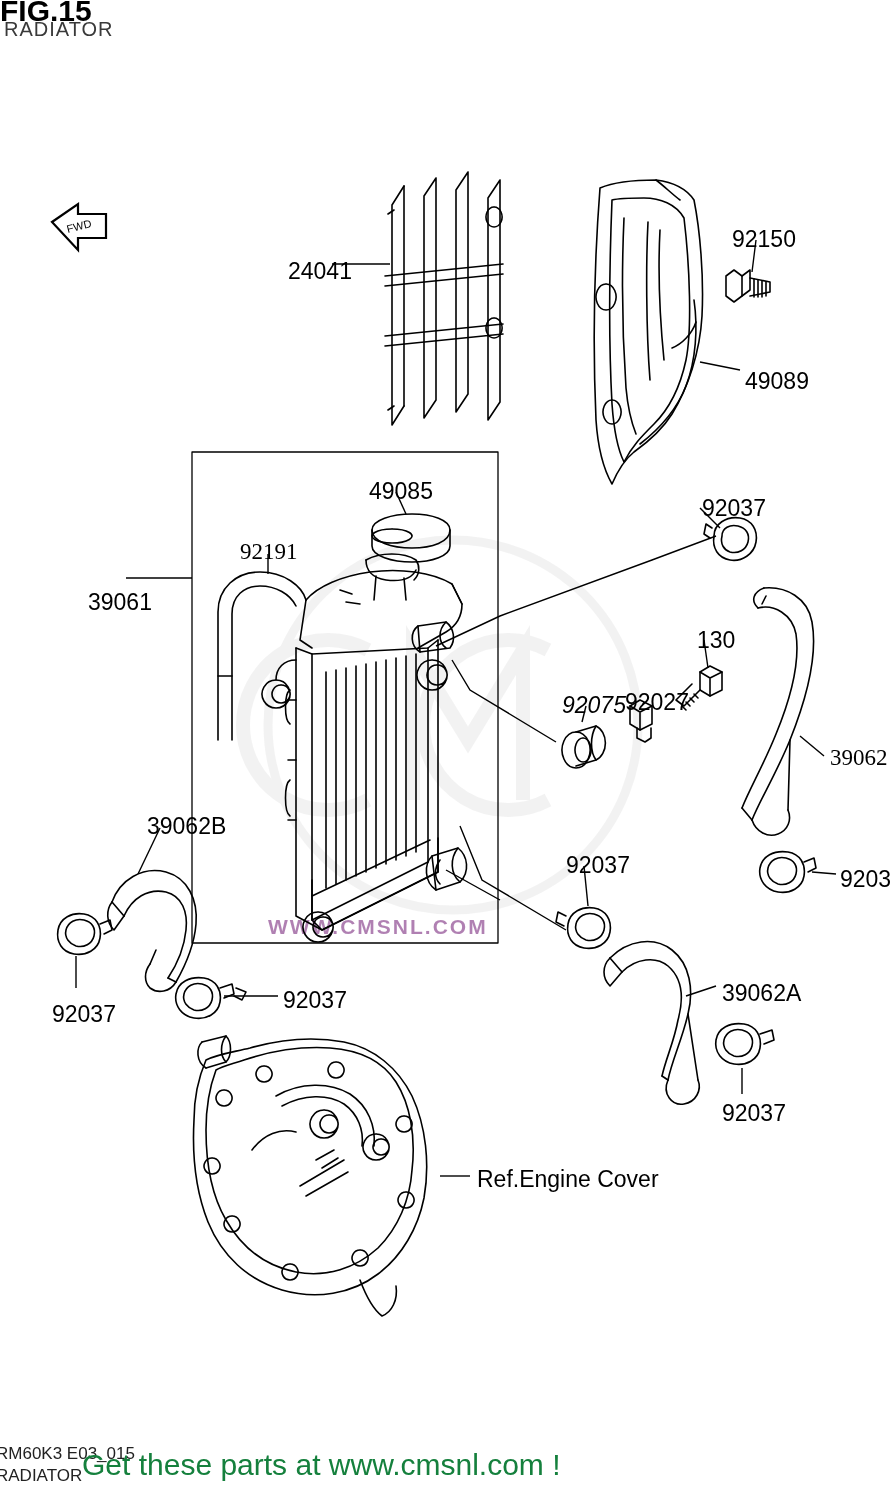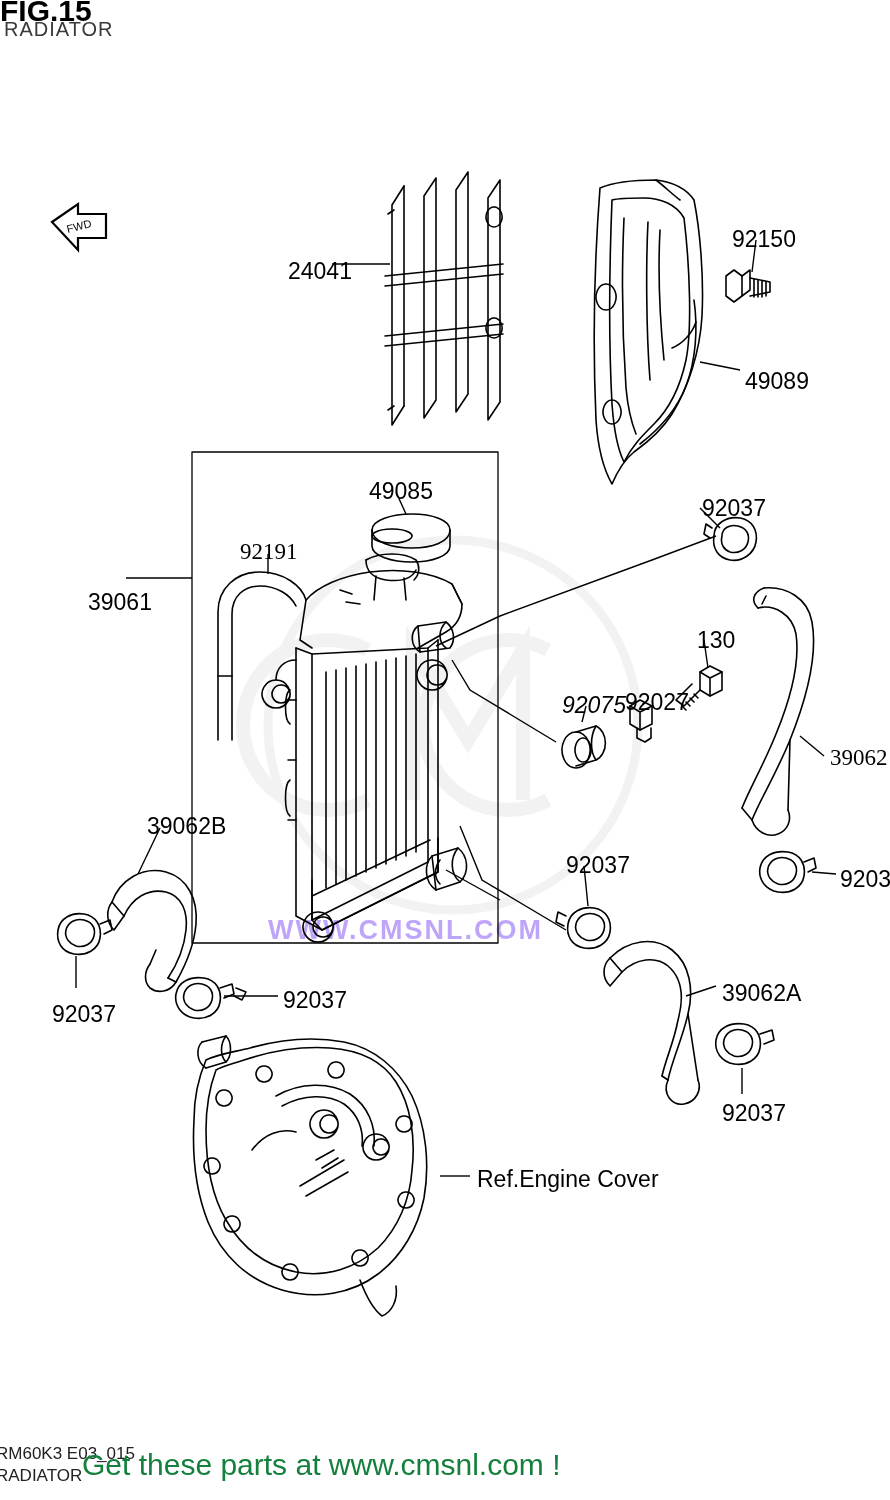--- a/index.html
+++ b/index.html
@@ -8,22 +8,22 @@
   .diagram{position:absolute;inset:0;}
   .hdr-title{position:absolute;left:0px;top:-6px;font-size:30px;font-weight:bold;letter-spacing:0px;}
   .hdr-sub{position:absolute;left:4px;top:18px;font-size:20px;color:#3a3a3a;letter-spacing:1px;}
   .ftr-code{position:absolute;left:-4px;top:1444px;font-size:17px;color:#222;}
   .ftr-sub{position:absolute;left:-4px;top:1466px;font-size:17px;color:#222;}
   .promo{position:absolute;left:82px;top:1448px;font-size:30px;color:#15803d;white-space:nowrap;text-align:center;}
   .lbl{position:absolute;font-size:23px;color:#000;white-space:nowrap;}
   svg.art{position:absolute;left:0;top:0;width:890px;height:1500px;}
   .wm{position:absolute;left:218px;top:530px;width:470px;height:430px;
       opacity:0.12;pointer-events:none;}
-  .wmtxt{position:absolute;left:268px;top:915px;font-size:27px;letter-spacing:2px;
-      color:#8b5cf6;opacity:.55;font-weight:bold;}
+  .wmtxt{position:absolute;left:268px;top:915px;font-size:21px;letter-spacing:2px;
+      color:#701a75;opacity:.55;font-weight:bold;}
   .fwd{position:absolute;left:48px;top:200px;}
 </style>
 </head>
 <body>
 
 <div class="diagram">
 
   <div class="hdr-title">FIG.15</div>
   <div class="hdr-sub">RADIATOR</div>
 

